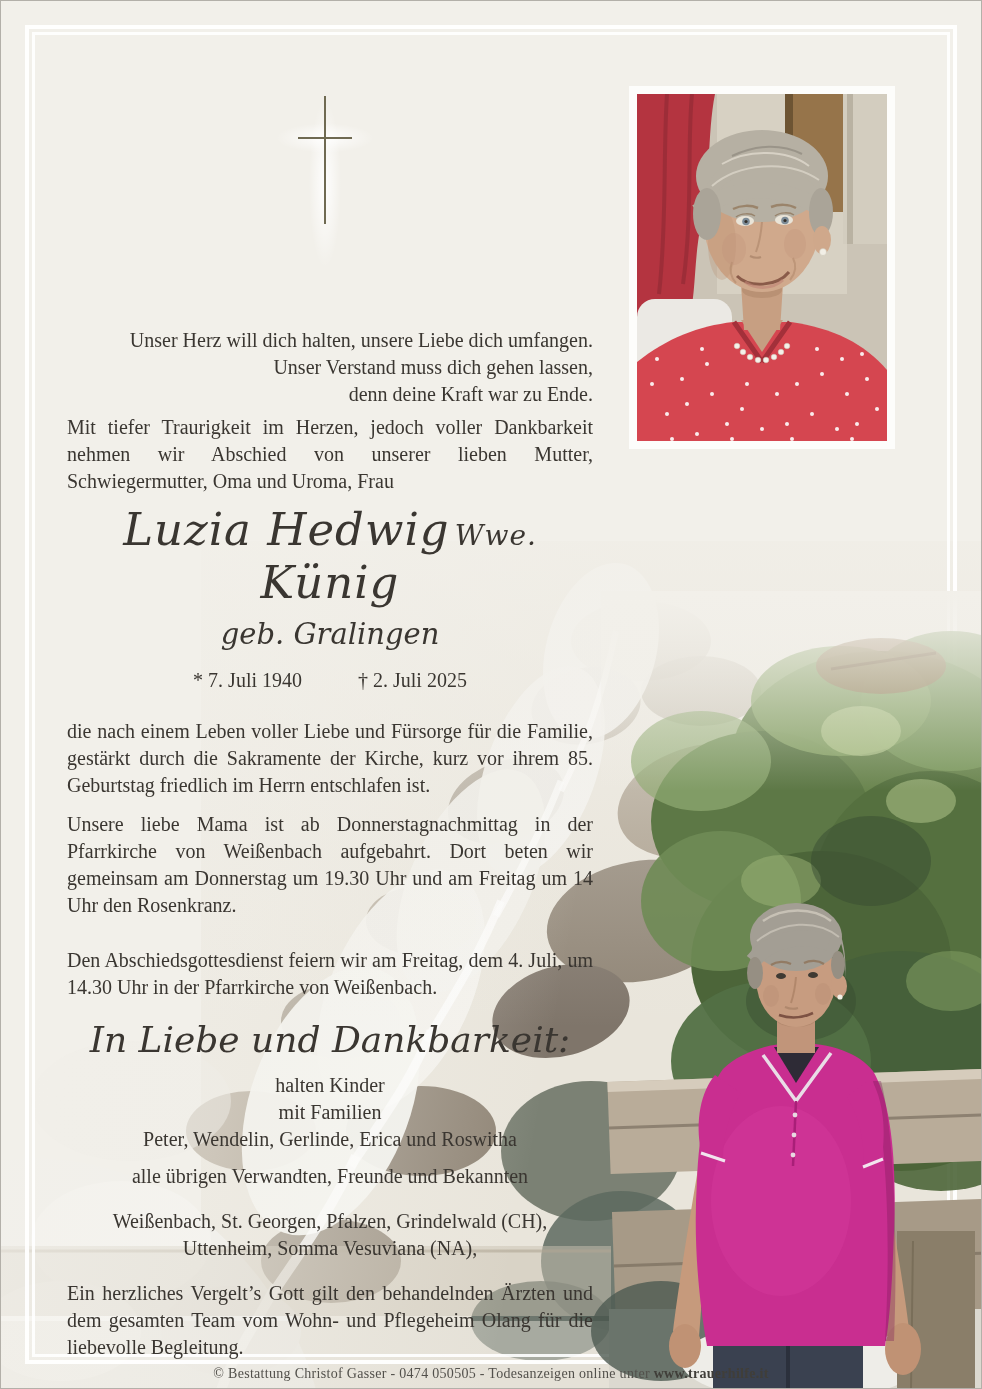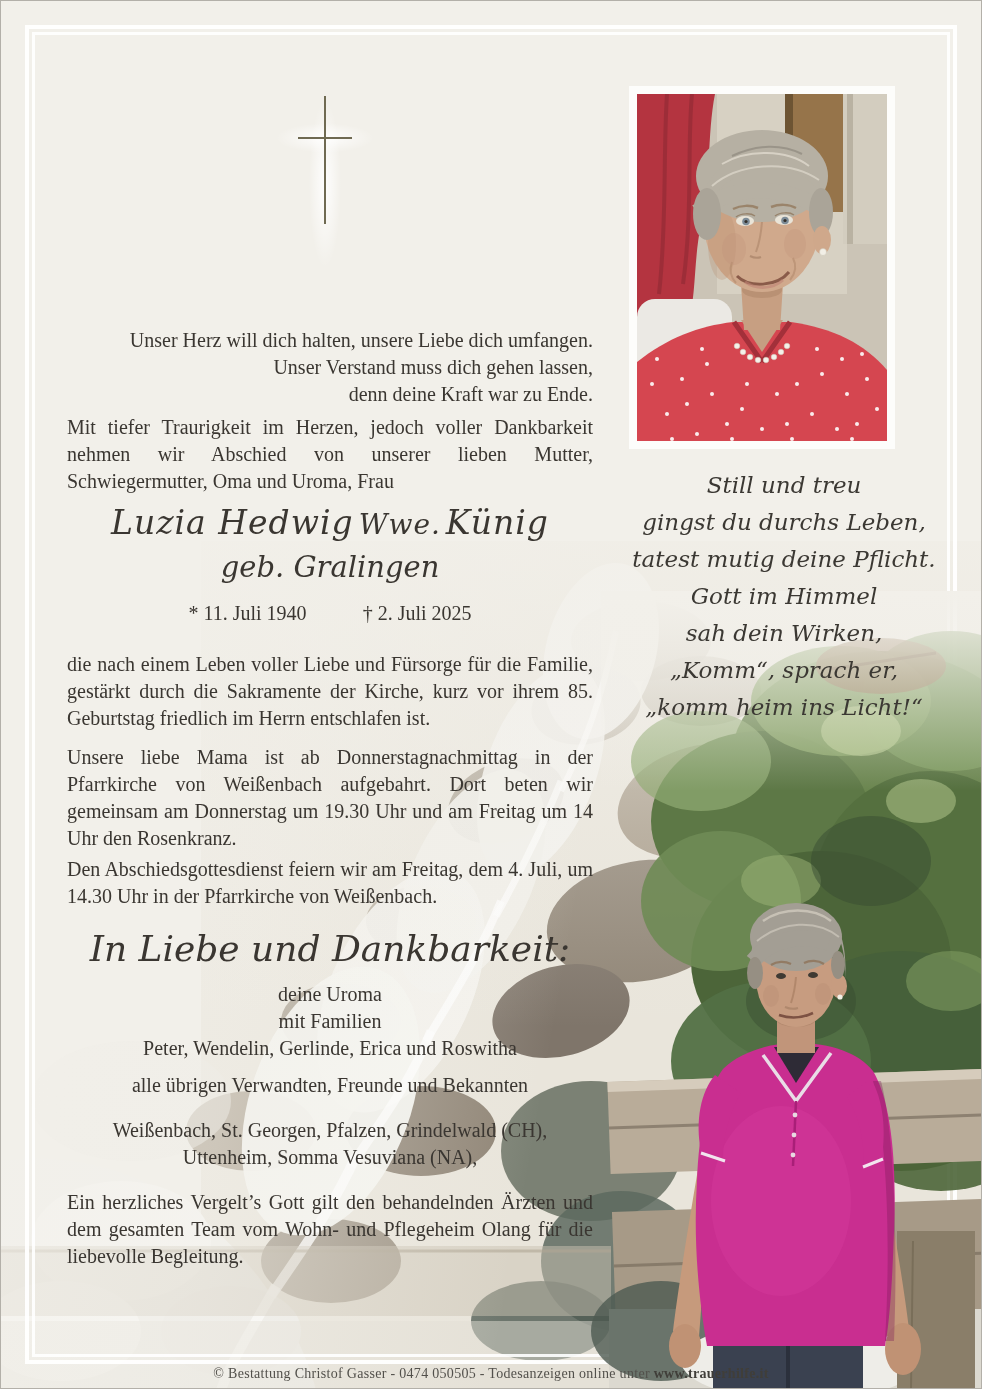--- a/index.html
+++ b/index.html
@@ -42,21 +42,21 @@
   .portrait{position:absolute;left:628px;top:85px;width:250px;height:347px;z-index:4;
     border:8px solid #fdfdfb;}
   .portrait svg{display:block;}
   
   .left-col{position:absolute;left:66px;top:326px;width:526px;z-index:5;}
   .body-text{font-size:20px;line-height:27px;text-align:justify;text-align-last:left;}
   .centered{text-align:center;font-size:20px;line-height:27px;}
   .opening-poem{text-align:right;font-size:20px;line-height:27px;}
   .intro{margin-top:6px;}
   .name-row{margin-top:8px;text-align:center;font-style:italic;letter-spacing:1px;}
-  .name-big{font-size:33px;font-family:"DejaVu Serif", serif;margin-top:35px;}
+  .name-big{font-size:45px;font-family:"DejaVu Serif", serif;margin-top:35px;}
   .name-title{font-size:28px;font-family:"DejaVu Serif", serif;}
   .maiden{margin-top:8px;text-align:center;font-style:italic;font-size:29px;font-family:"DejaVu Serif", serif;}
   .dates{margin-top:18px;text-align:center;font-size:20px;}
   .dates span{display:inline-block;}
   .dates .gap{width:56px;}
   .life{margin-top:26px;}
   .wake{margin-top:12px;}
   .service{margin-top:12px;}
   .gratitude{margin-top:18px;text-align:center;font-style:italic;font-size:36px;
     font-family:"DejaVu Serif", serif;}
@@ -325,58 +325,49 @@
       <path d="M113,162 Q119,165 124,163" stroke="#a07c60" stroke-width="2" opacity="0.6" fill="none"></path>
       <path d="M100,182 C112,194 140,193 152,178" stroke="#8a5b49" stroke-width="3" fill="none"></path>
       <path d="M108,188 C120,196 136,195 146,186" stroke="#c08374" stroke-width="3" opacity="0.6" fill="none"></path>
       <path d="M95,168 C92,176 94,184 99,189" stroke="#ab8466" stroke-width="2" opacity="0.5" fill="none"></path>
       <path d="M156,164 C160,172 158,180 153,186" stroke="#ab8466" stroke-width="2" opacity="0.5" fill="none"></path>
       <ellipse cx="97" cy="155" rx="12" ry="16" fill="#c1937a" opacity="0.3"></ellipse>
       <ellipse cx="158" cy="150" rx="11" ry="15" fill="#c1937a" opacity="0.3"></ellipse>
     </svg>
   </div>
 
-  <div class="side-poem">
-    <div>Still und treu</div>
-    <div>gingst du durchs Leben,</div>
-    <div>tatest mutig deine Pflicht.</div>
-    <div>Gott im Himmel</div>
-    <div>sah dein Wirken,</div>
-    <div>„Komm“, sprach er,</div>
-    <div>„komm heim ins Licht!“</div>
-  </div>
 
   <div class="left-col">
     <div class="opening-poem">
       <div>Unser Herz will dich halten, unsere Liebe dich umfangen.</div>
       <div>Unser Verstand muss dich gehen lassen,</div>
       <div>denn deine Kraft war zu Ende.</div>
     </div>
 
     <p class="body-text intro" style="margin:6px 0 0 0;">Mit tiefer Traurigkeit im Herzen, jedoch voller Dankbarkeit nehmen wir Abschied von unserer lieben Mutter, Schwiegermutter, Oma und Uroma, Frau</p>
 
     <div class="name-row">
       <span class="name-big">Luzia Hedwig</span>
       <span class="name-title">Wwe.</span>
       <span class="name-big">Künig</span>
     </div>
     <div class="maiden">geb. Gralingen</div>
 
     <div class="dates">
-      <span>* 11. Juli 1940</span><span class="gap"></span><span>† 2. Juli 2025</span>
+      <span>* 7. Juli 1940</span><span class="gap"></span><span>† 2. Juli 2025</span>
     </div>
 
     <p class="body-text life" style="margin:26px 0 0 0;">die nach einem Leben voller Liebe und Fürsorge für die Familie, gestärkt durch die Sakramente der Kirche, kurz vor ihrem 85. Geburtstag friedlich im Herrn entschlafen ist.</p>
     <p class="body-text wake" style="margin:12px 0 0 0;">Unsere liebe Mama ist ab Donnerstagnachmittag in der Pfarrkirche von Weißenbach aufgebahrt. Dort beten wir gemeinsam am Donnerstag um 19.30 Uhr und am Freitag um 14 Uhr den Rosenkranz.</p>
-    <p class="body-text service" style="margin:4px 0 0 0;">Den Abschiedsgottesdienst feiern wir am Freitag, dem 4. Juli, um 14.30 Uhr in der Pfarrkirche von Weißenbach.</p>
+    <p class="body-text service" style="margin:28px 0 0 0;">Den Abschiedsgottesdienst feiern wir am Freitag, dem 4. Juli, um 14.30 Uhr in der Pfarrkirche von Weißenbach.</p>
 
     <div class="gratitude">In Liebe und Dankbarkeit:</div>
 
     <div class="centered family">
-      <div>deine Uroma</div>
+      <div>halten Kinder</div>
       <div>mit Familien</div>
       <div>Peter, Wendelin, Gerlinde, Erica und Roswitha</div>
     </div>
 
     <div class="centered relatives">alle übrigen Verwandten, Freunde und Bekannten</div>
 
     <div class="centered places">
       <div>Weißenbach, St. Georgen, Pfalzen, Grindelwald (CH),</div>
       <div>Uttenheim, Somma Vesuviana (NA),</div>
     </div>

